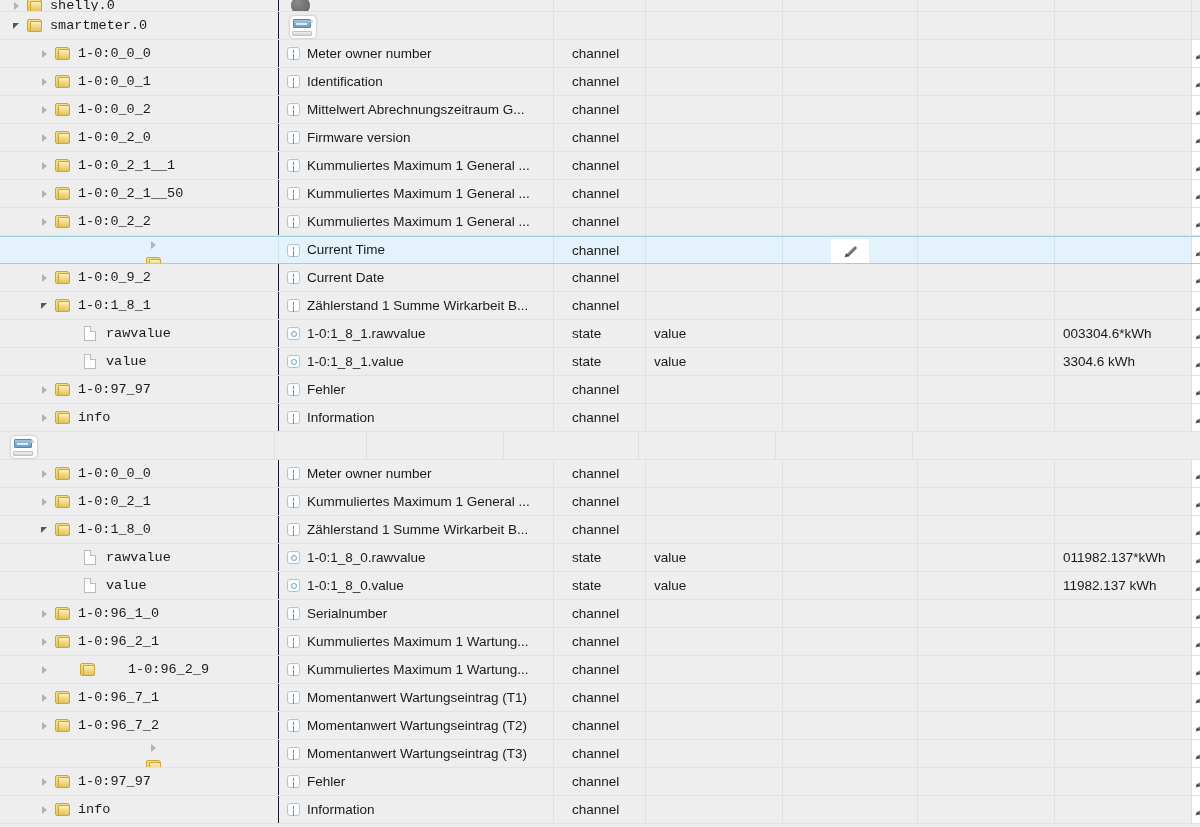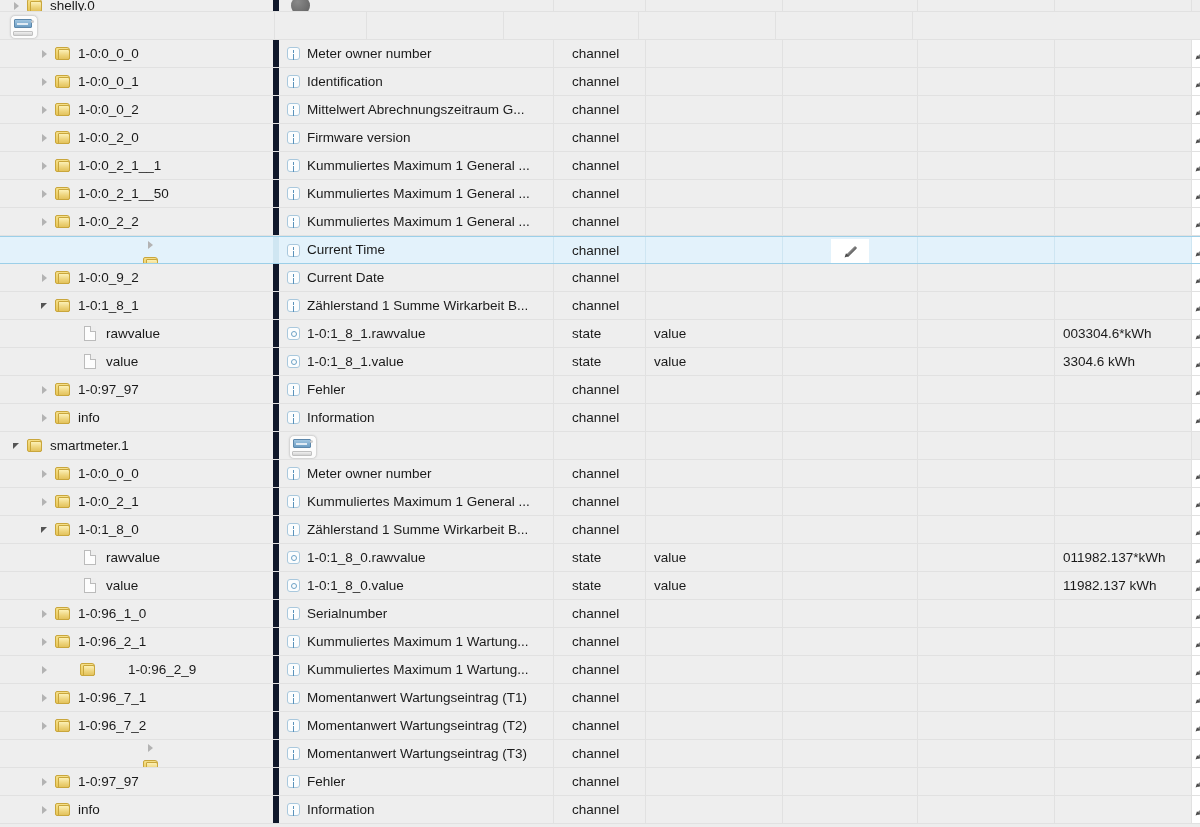--- a/index.html
+++ b/index.html
@@ -57,21 +57,21 @@
     box-sizing: border-box;
     border-right: 1px solid #e1e1e1;
     padding: 0 8px;
     white-space: nowrap;
     overflow: hidden;
     text-overflow: ellipsis;
     flex: 0 0 auto;
     height: 100%;
   }
   .row.selected .cell { border-right-color: #cfe6f2; }
-  .cell.c-name { border-right: 6px solid #0f172a; }
+  .cell.c-name { border-right: 1px solid #0f172a; font-family: Liberation Mono, monospace; }
   .cell.c-edit { border-right: none; padding: 0; }
 
   
   .namewrap {
     display: flex;
     align-items: center;
     height: 100%;
   }
   .twisty {
     width: 16px;
@@ -314,20 +314,32 @@
         </div>
       </div>
       <div class="cell c-role"></div>
       <div class="cell c-type"></div>
       <div class="cell c-room"></div>
       <div class="cell c-func"></div>
       <div class="cell c-val"></div>
       <div class="cell c-edit"></div>
     </div>
     <div class="row">
+      <div class="cell c-name">
+        <div class="namewrap" style="padding-left: 0px;">
+          <span class="twisty tw-open"></span>
+          <span class="nodeicon">
+            <span class="folder">
+              <span class="back"></span>
+              <span class="front"></span>
+            </span>
+          </span>
+          <span class="nodelabel">smartmeter.0</span>
+        </div>
+      </div>
       <div class="cell c-desc">
         <div class="descwrap">
           <span class="devicon">
             <span class="screen"></span>
             <span class="base"></span>
             <span class="knob"></span>
           </span>
         </div>
       </div>
       <div class="cell c-role"></div>
@@ -749,32 +761,20 @@
       <div class="cell c-room"></div>
       <div class="cell c-func"></div>
       <div class="cell c-val"></div>
       <div class="cell c-edit">
         <div class="pencilbtn">
           <span class="pencil"></span>
         </div>
       </div>
     </div>
     <div class="row">
-      <div class="cell c-name">
-        <div class="namewrap" style="padding-left: 0px;">
-          <span class="twisty tw-open"></span>
-          <span class="nodeicon">
-            <span class="folder">
-              <span class="back"></span>
-              <span class="front"></span>
-            </span>
-          </span>
-          <span class="nodelabel">smartmeter.1</span>
-        </div>
-      </div>
       <div class="cell c-desc">
         <div class="descwrap">
           <span class="devicon">
             <span class="screen"></span>
             <span class="base"></span>
             <span class="knob"></span>
           </span>
         </div>
       </div>
       <div class="cell c-role"></div>

